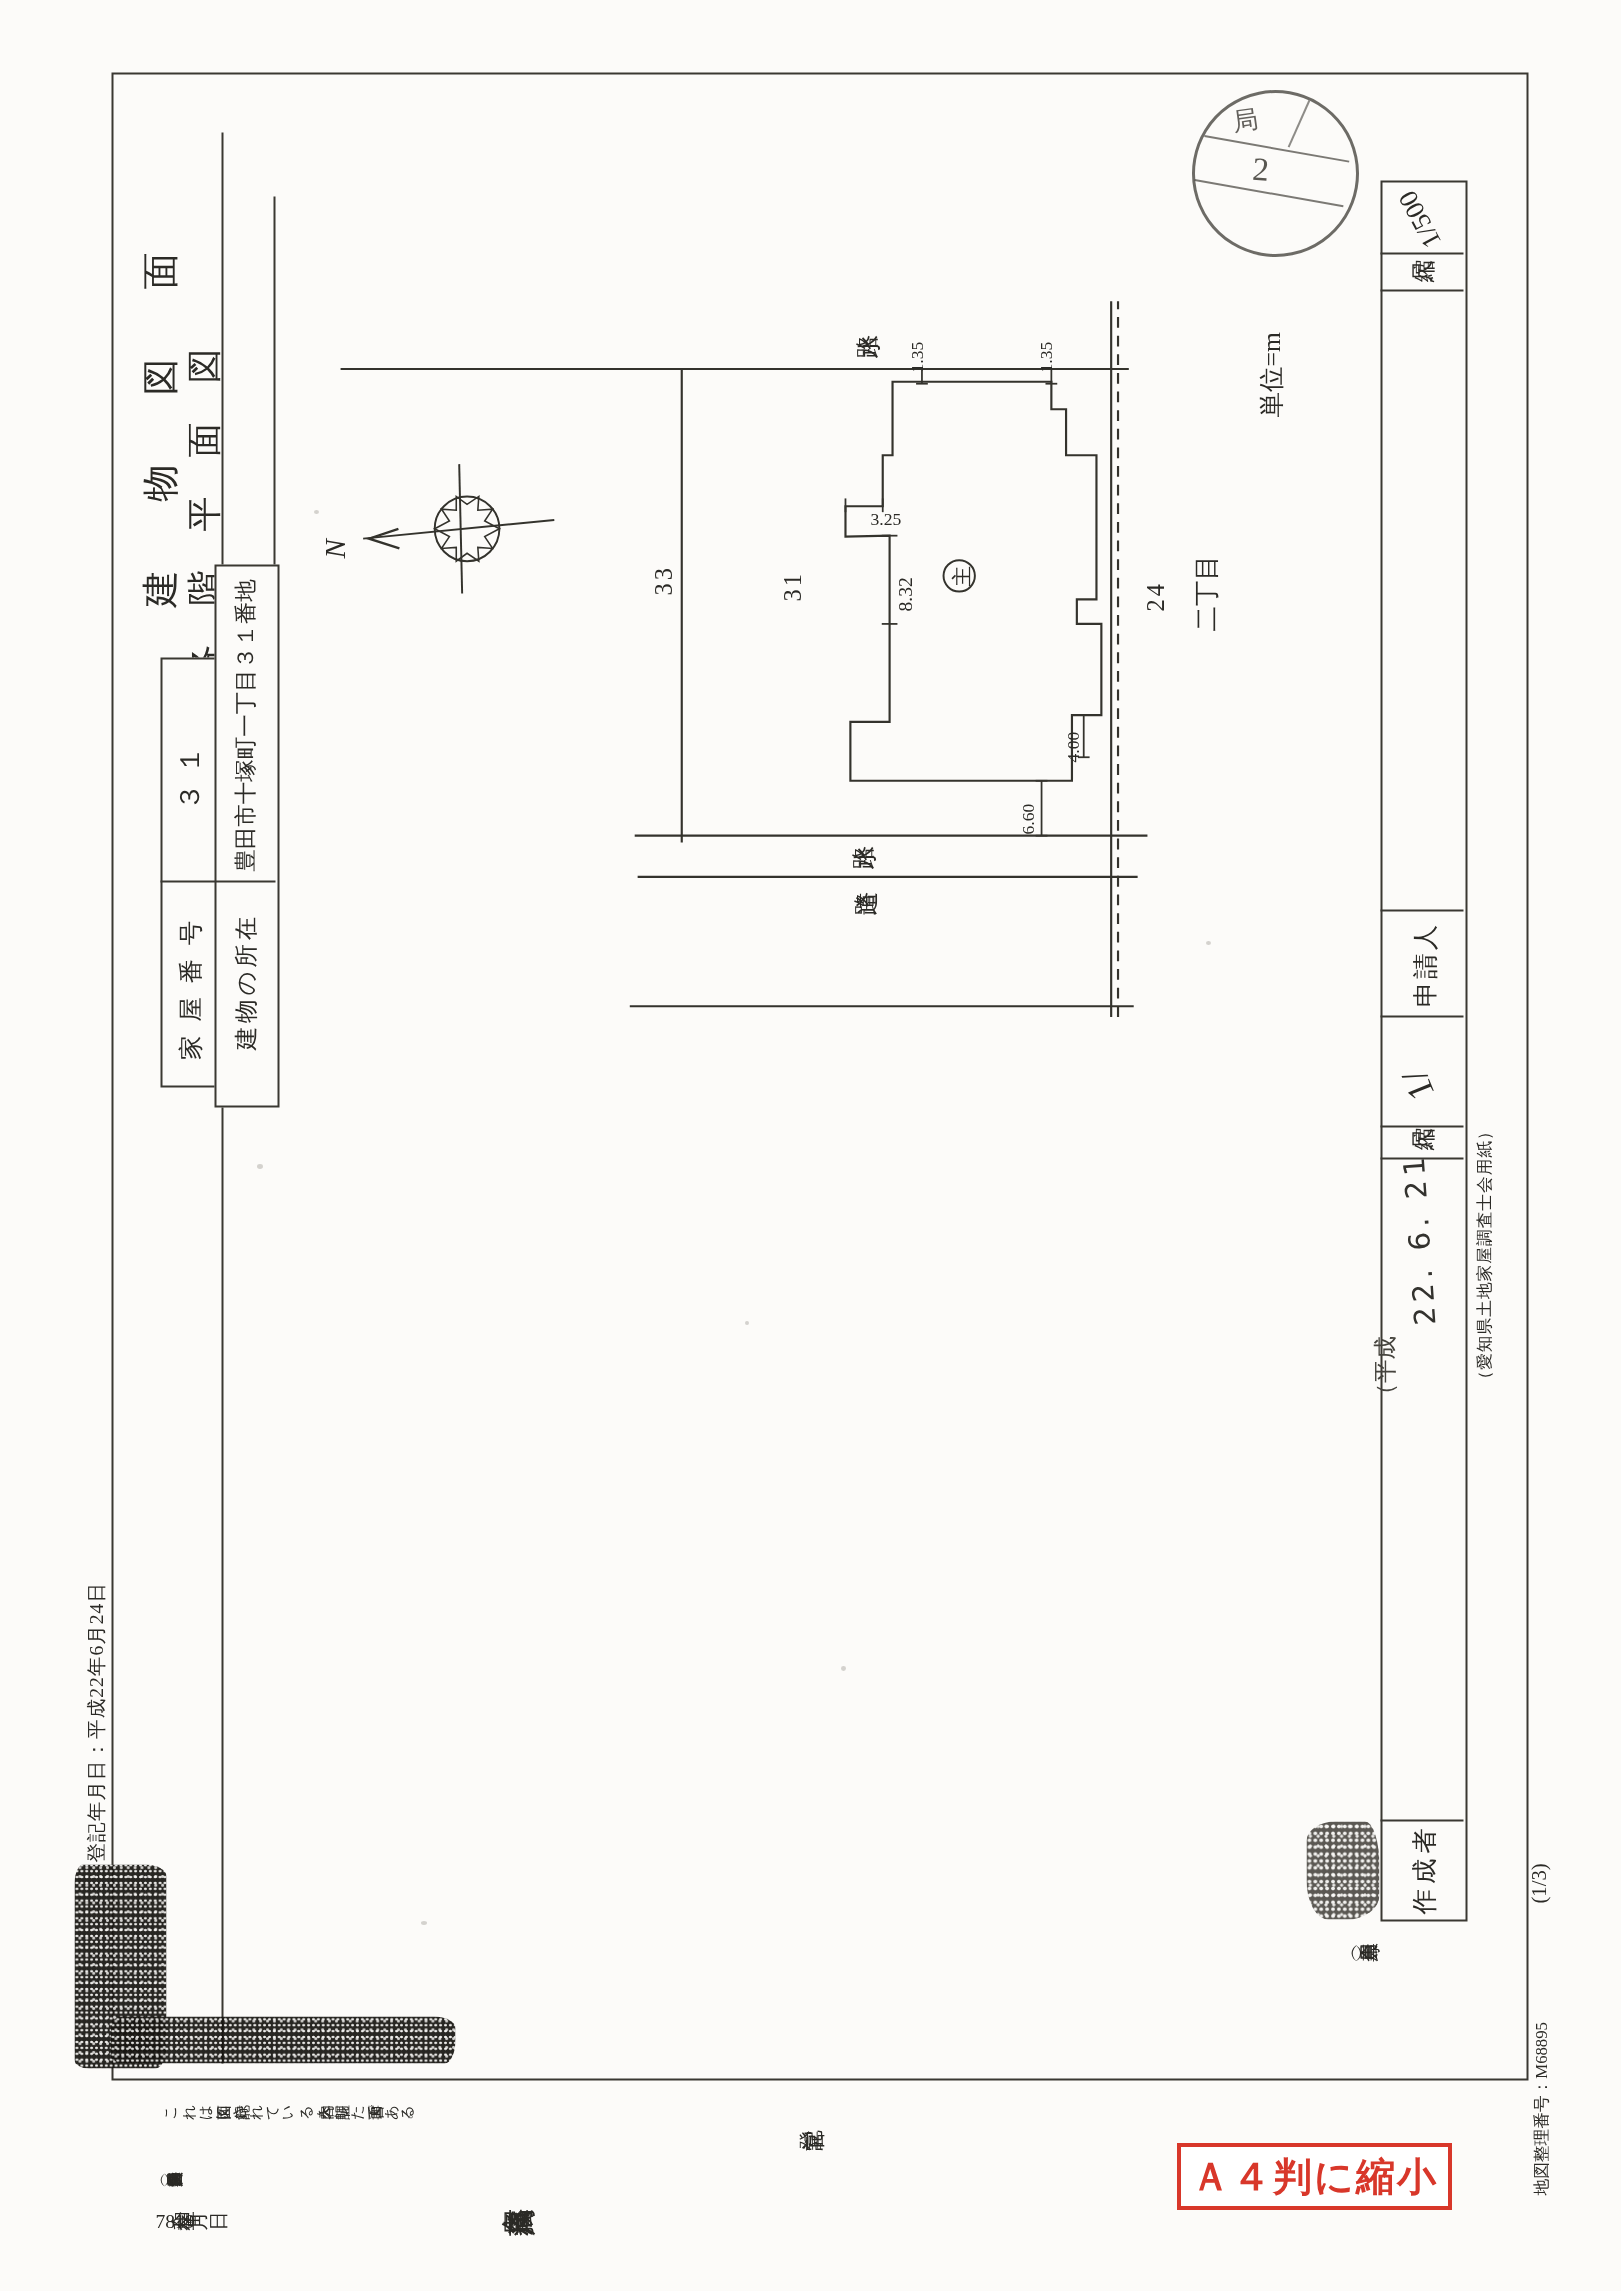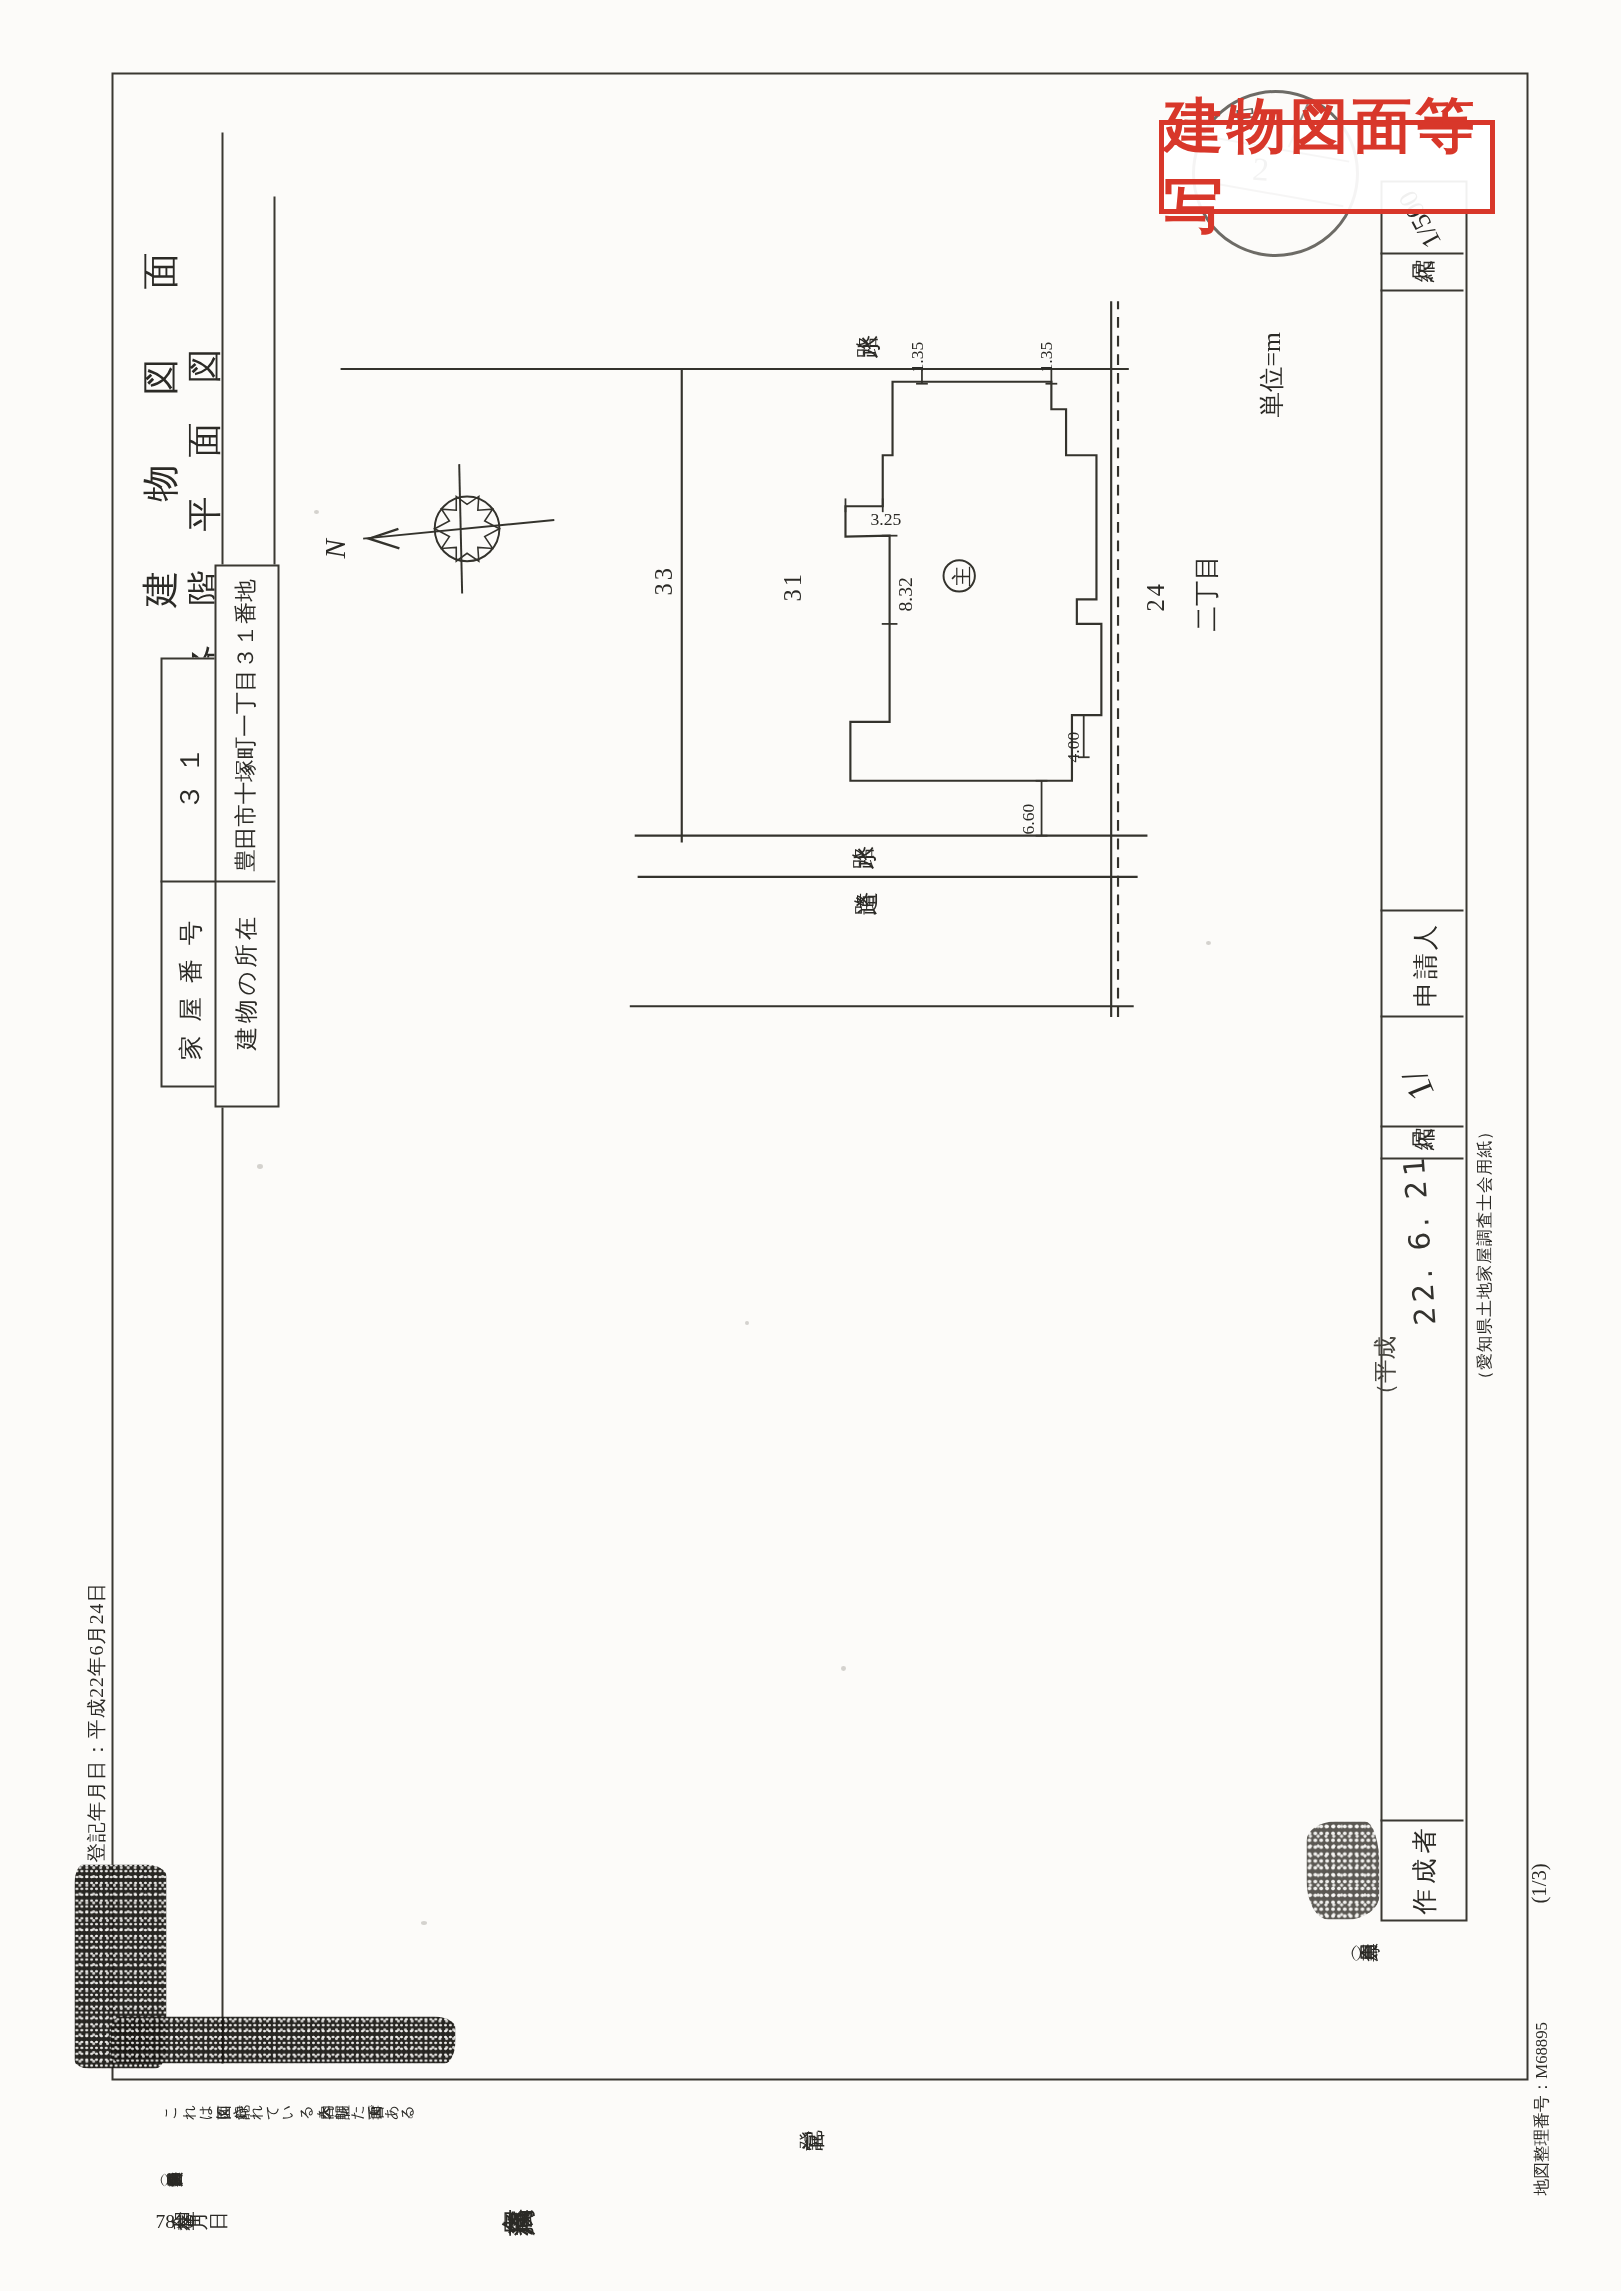--- a/index.html
+++ b/index.html
@@ -144,22 +144,22 @@
   </div>
 
   <div style="position:absolute;left:1192px;top:90px;width:161px;height:161px;border:3.4px solid rgba(68,66,60,.78);border-radius:50%;transform:rotate(10deg);">
     <div style="position:absolute;left:3.9px;top:55px;width:147px;border-top:2.5px solid rgba(68,66,60,.7);"></div>
     <div style="position:absolute;left:2px;top:100px;width:151px;border-top:2.5px solid rgba(68,66,60,.7);"></div>
     <div style="position:absolute;left:94px;top:2px;height:51px;border-left:2.5px solid rgba(68,66,60,.6);transform:rotate(14deg);"></div>
     <div class="t" style="left:29px;top:15.7px;font-size:25.5px;color:rgba(60,58,52,.8);transform:rotate(-18deg);">局</div>
     <div class="t" style="left:57px;top:61px;font-size:33px;color:rgba(60,58,52,.85);transform:rotate(-6deg);">2</div>
   </div>
 
-  <div class="redstamp" style="left:1159px;top:120px;width:326px;height:84px;font-size:59px;letter-spacing:3.9px;">建物図面等写</div>
 
+  <div class="redstamp" style="left:1177px;top:2143px;width:267px;height:59px;border-width:4.9px;font-size:39px;letter-spacing:2px;">Ａ４判に縮小</div>
 
   <div class="dot" style="left:314px;top:510px;width:4.9px;height:3.9px;"></div>
   <div class="dot" style="left:257px;top:1164px;width:5.9px;height:4.9px;"></div>
   <div class="dot" style="left:841px;top:1666px;width:4.9px;height:4.9px;"></div>
   <div class="dot" style="left:745px;top:1321px;width:3.9px;height:3.9px;"></div>
   <div class="dot" style="left:1206px;top:941px;width:4.9px;height:3.9px;"></div>
   <div class="dot" style="left:421px;top:1921px;width:5.9px;height:3.9px;"></div>
 </div>
 
 

